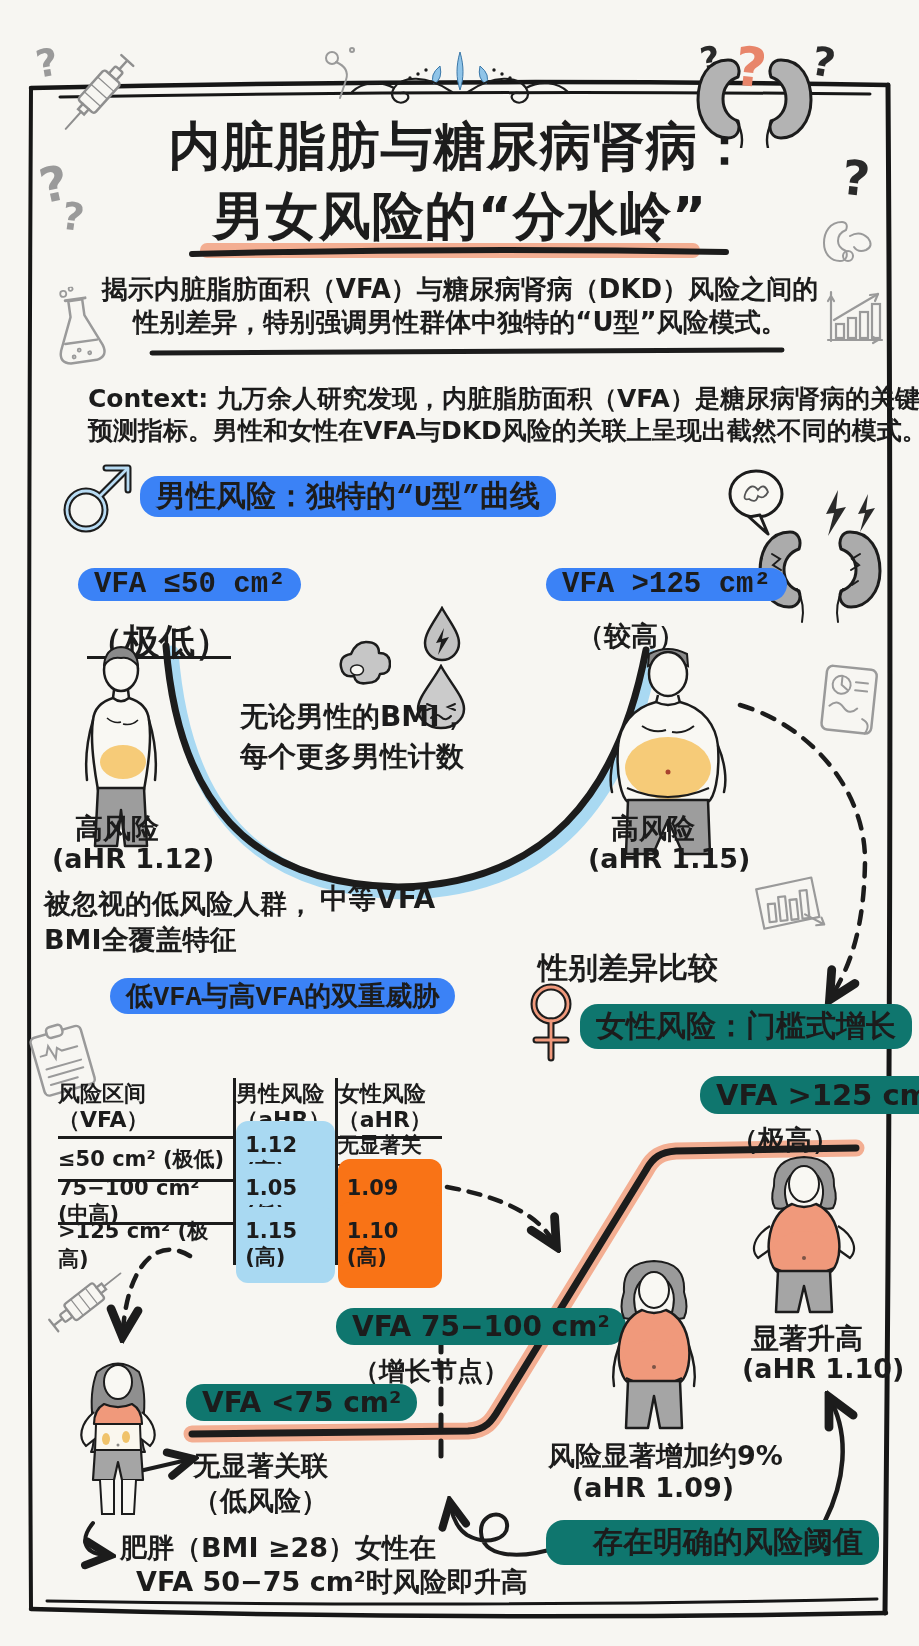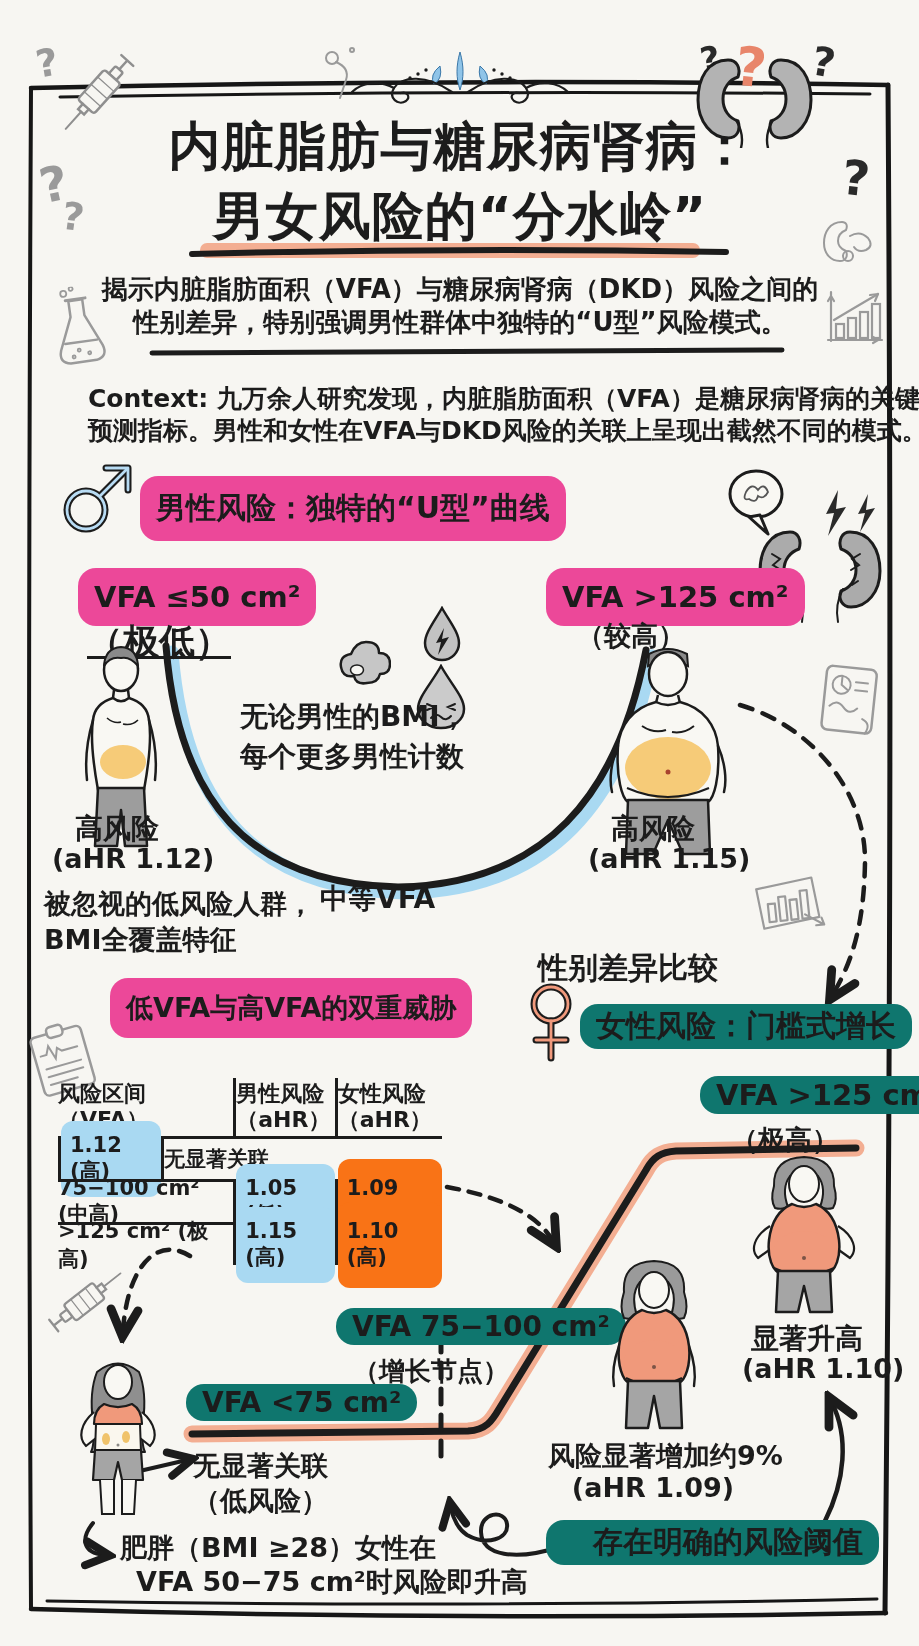--- a/index.html
+++ b/index.html
@@ -1,21 +1,21 @@
 <!DOCTYPE html>
 <html><head>
 <meta charset="utf-8">
 <style>
   html,body{margin:0;padding:0;background:#e8e7e3;}
   .canvas{position:relative;width:919px;height:1646px;background:#f7f6f2;overflow:hidden;
           font-family:"DejaVu Sans","Liberation Sans",sans-serif;color:#1c1c1c;}
   .abs{position:absolute;}
   .t{font-weight:700;white-space:nowrap;color:#1c1c1c;}
   .ctr{text-align:center;}
-  .hlb{background:#ec4899;border-radius:18px;padding:12px 16px;display:inline-block;}
+  .hlb{background:#3b82f6;border-radius:18px;padding:0 16px;display:inline-block;font-family:Liberation Mono, monospace;}
   .hls{background:#0f766e;border-radius:18px;padding:2px 16px;display:inline-block;}
   .q{font-weight:700;color:#9a9a9a;line-height:1;}
   .qd{font-weight:700;color:#2a2a2a;line-height:1;}
   
   .tbl{display:flex;flex-direction:column;width:384px;}
   .trow{display:flex;align-items:stretch;}
   .trow.data{border-top:3px solid #1c1c1c;}
   .cell{display:flex;flex-direction:column;align-items:flex-start;justify-content:center;font-weight:700;}
   .c1{width:178px;font-size:21px;}
   .c2{width:100px;border-left:3px solid #1c1c1c;border-right:3px solid #1c1c1c;font-size:21px;}
@@ -320,20 +320,23 @@
       <div class="cell c2 hcell">
         <div>男性风险</div>
         <div>（aHR）</div>
       </div>
       <div class="cell c3 hcell">
         <div>女性风险</div>
         <div>（aHR）</div>
       </div>
     </div>
     <div class="trow drow data">
+      <div class="cell c1">
+          <span>≤50 cm² (极低)</span>
+        </div>
       <div class="cell c2">
           <span class="pb">1.12 (高)</span>
         </div>
       <div class="cell c3">
           <span>无显著关联</span>
         </div>
     </div>
     <div class="trow drow data">
       <div class="cell c1">
           <span>75−100 cm² (中高)</span>

